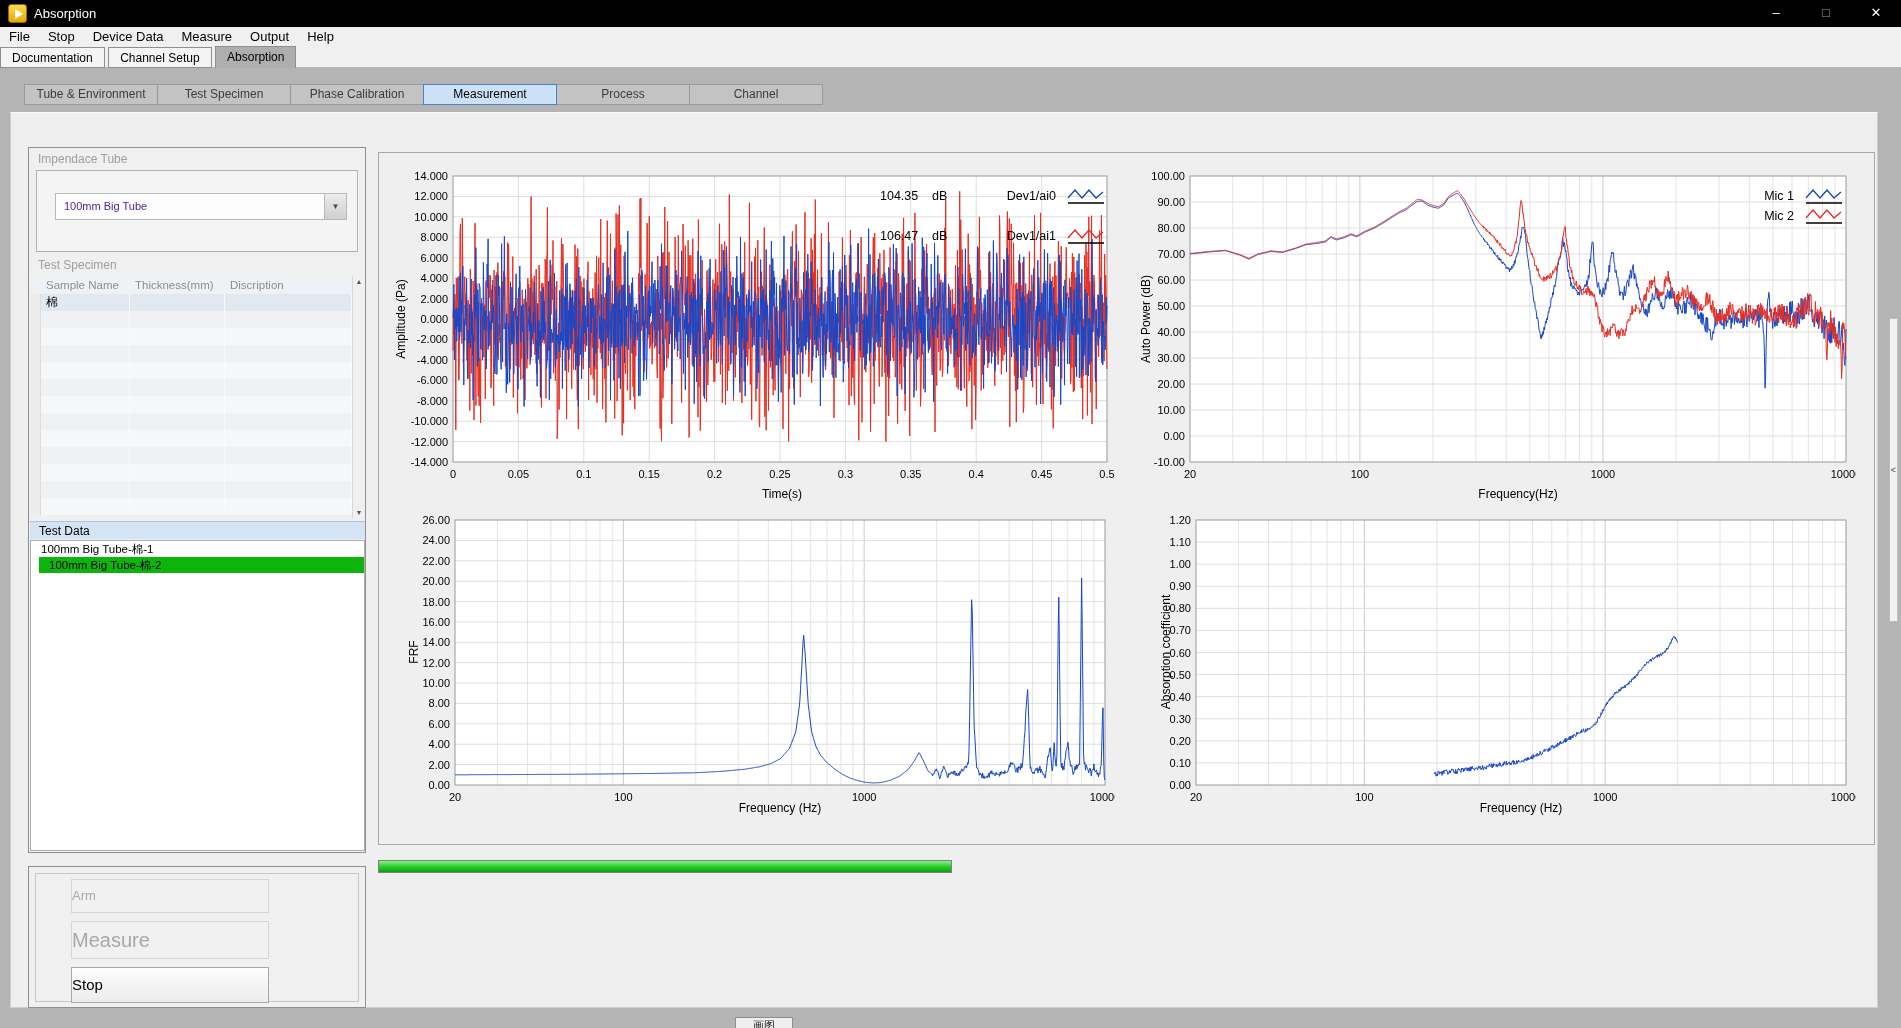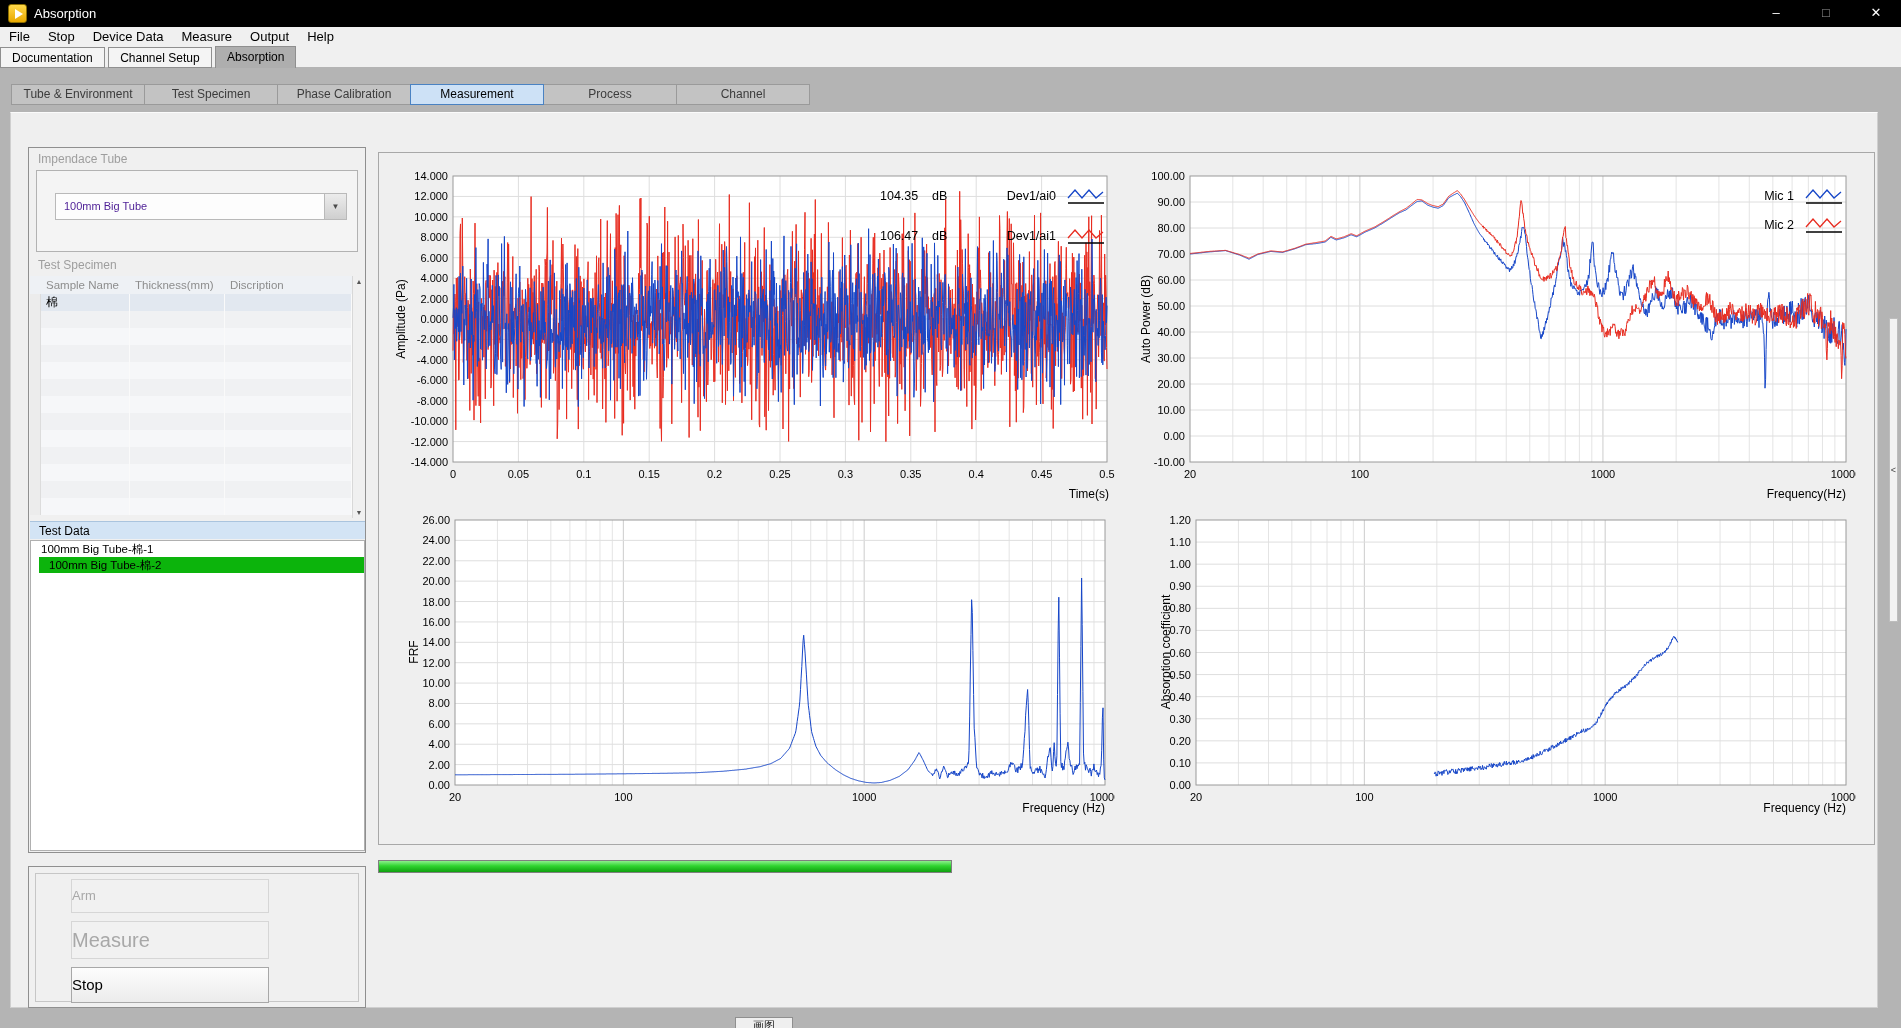--- a/index.html
+++ b/index.html
@@ -24,21 +24,21 @@
 
   
   .tabstrip { position:absolute; left:0; top:46px; width:1901px; height:21px; background:#f0f0f0; z-index:28; }
   .tab { display:inline-block; height:21px; line-height:20px; padding:0 11px; font-size:12px;
          background:#f4f4f4; border:1px solid #8f8f8f; margin-right:-1px; vertical-align:bottom; }
   .tab.selected { background:#aeaeae; height:22px; border-bottom:none; position:relative; z-index:2; }
 
   .client { position:absolute; left:0; top:67px; width:1901px; height:961px; background:#b4b4b4; }
 
   
-  .subtabs { position:absolute; left:12px; top:84px; display:flex; z-index:5; }
+  .subtabs { position:absolute; left:25px; top:84px; display:flex; z-index:5; }
   .subtab { width:134px; height:21px; line-height:19px; text-align:center; font-size:12px; color:#3c3c3c;
             background:#c3c3c3; border:1px solid #9a9a9a; margin-left:-1px; }
   .subtab.selected { background:#cde1f6; border:1px solid #4a82c2; color:#000; position:relative; z-index:2; }
 
   
   .content-panel { position:absolute; left:10px; top:112px; width:1868px; height:896px;
                    background:#efefef; border:1px solid #cfcfcf; border-top:1px solid #fbfbfb; }
 
   
   .sidebar { position:absolute; left:28px; top:147px; width:338px; height:706px;
@@ -91,37 +91,37 @@
   
   .chart-panel { position:absolute; left:378px; top:152px; width:1497px; height:693px;
                  background:#efefef; border:1px solid #a8a8a8; }
   .chart-block { position:absolute; }
   #chart0 { left:397px; top:168px; }
   #chart1 { left:1140px; top:168px; }
   #chart2 { left:412px; top:512px; }
   #chart3 { left:1160px; top:512px; }
   svg { display:block; font-family:"Liberation Sans", sans-serif; }
 
-  .xlab { position:absolute; text-align:right; font-size:12px; color:#000; }
+  .xlab { position:absolute; text-align:center; font-size:12px; color:#000; }
   #xlab0 { left:455px; top:487px; width:654px; }
   #xlab1 { left:1190px; top:487px; width:656px; }
   #xlab2 { left:455px; top:801px; width:650px; }
   #xlab3 { left:1196px; top:801px; width:650px; }
   .ylab { position:absolute; transform:translate(-50%,-50%) rotate(-90deg); font-size:12px;
           white-space:nowrap; color:#000; }
   #ylab0 { left:401px; top:319px; }
   #ylab1 { left:1146px; top:319px; }
   #ylab2 { left:414px; top:652px; }
   #ylab3 { left:1166px; top:652px; }
 
   .legend0 { position:absolute; left:880px; top:186px; width:230px; display:grid;
              grid-template-columns:52px 26px 1fr 44px; row-gap:20px; align-items:center; font-size:12.5px; }
   .legend0 .nm { text-align:right; padding-right:10px; }
   .legend1 { position:absolute; left:1744px; top:186px; width:104px; display:grid;
-             grid-template-columns:1fr 44px; row-gap:9px; align-items:center; font-size:12.5px; }
+             grid-template-columns:1fr 44px; row-gap:0; align-items:center; font-size:12.5px; }
   .legend1 .nm { text-align:right; padding-right:10px; }
   .icon-box { width:40px; height:20px; }
 
   
   .progress { position:absolute; left:378px; top:860px; width:574px; height:13px;
               border:1px solid #7f7f7f; background:#fff; }
   .progress-fill { width:100%; height:100%;
               background:linear-gradient(to bottom,#8cf08c,#2fd42f 45%,#0f9f0f); }
 
   

